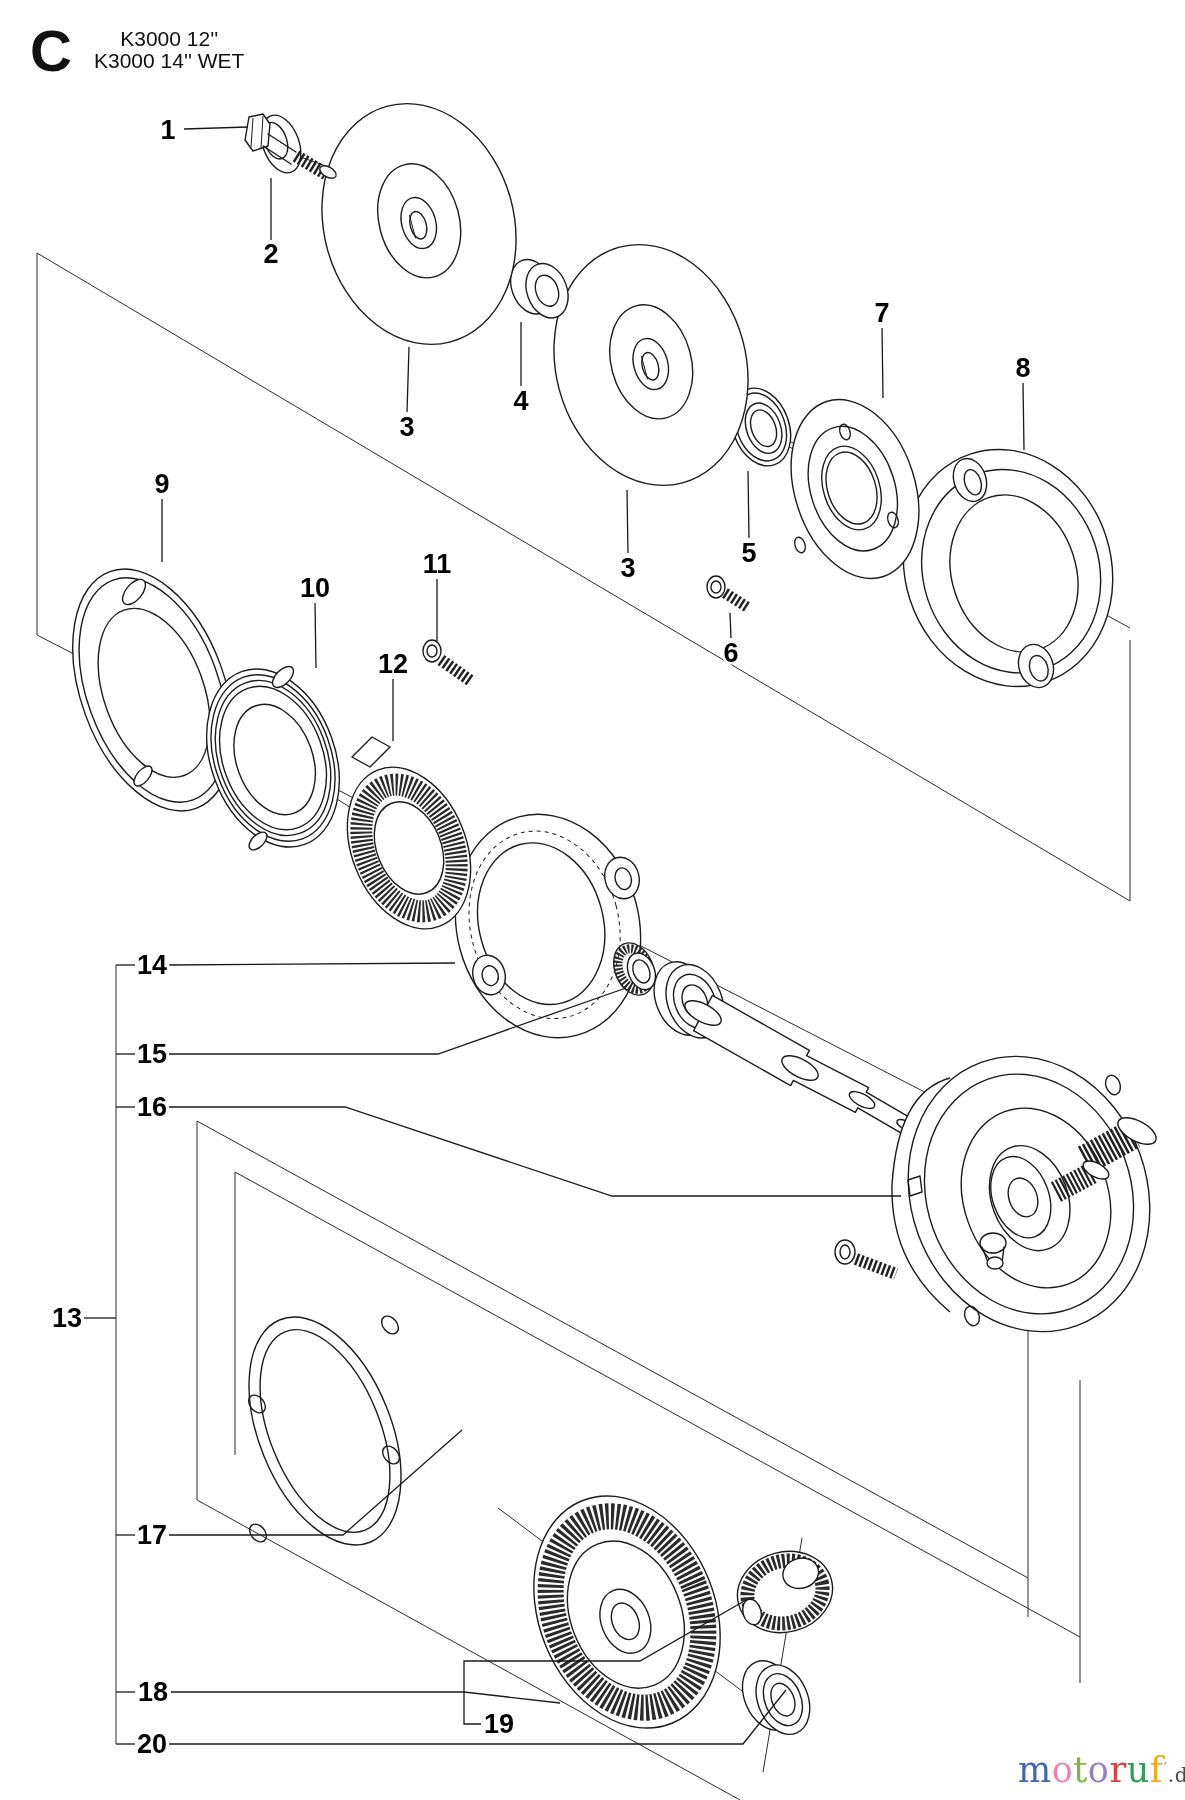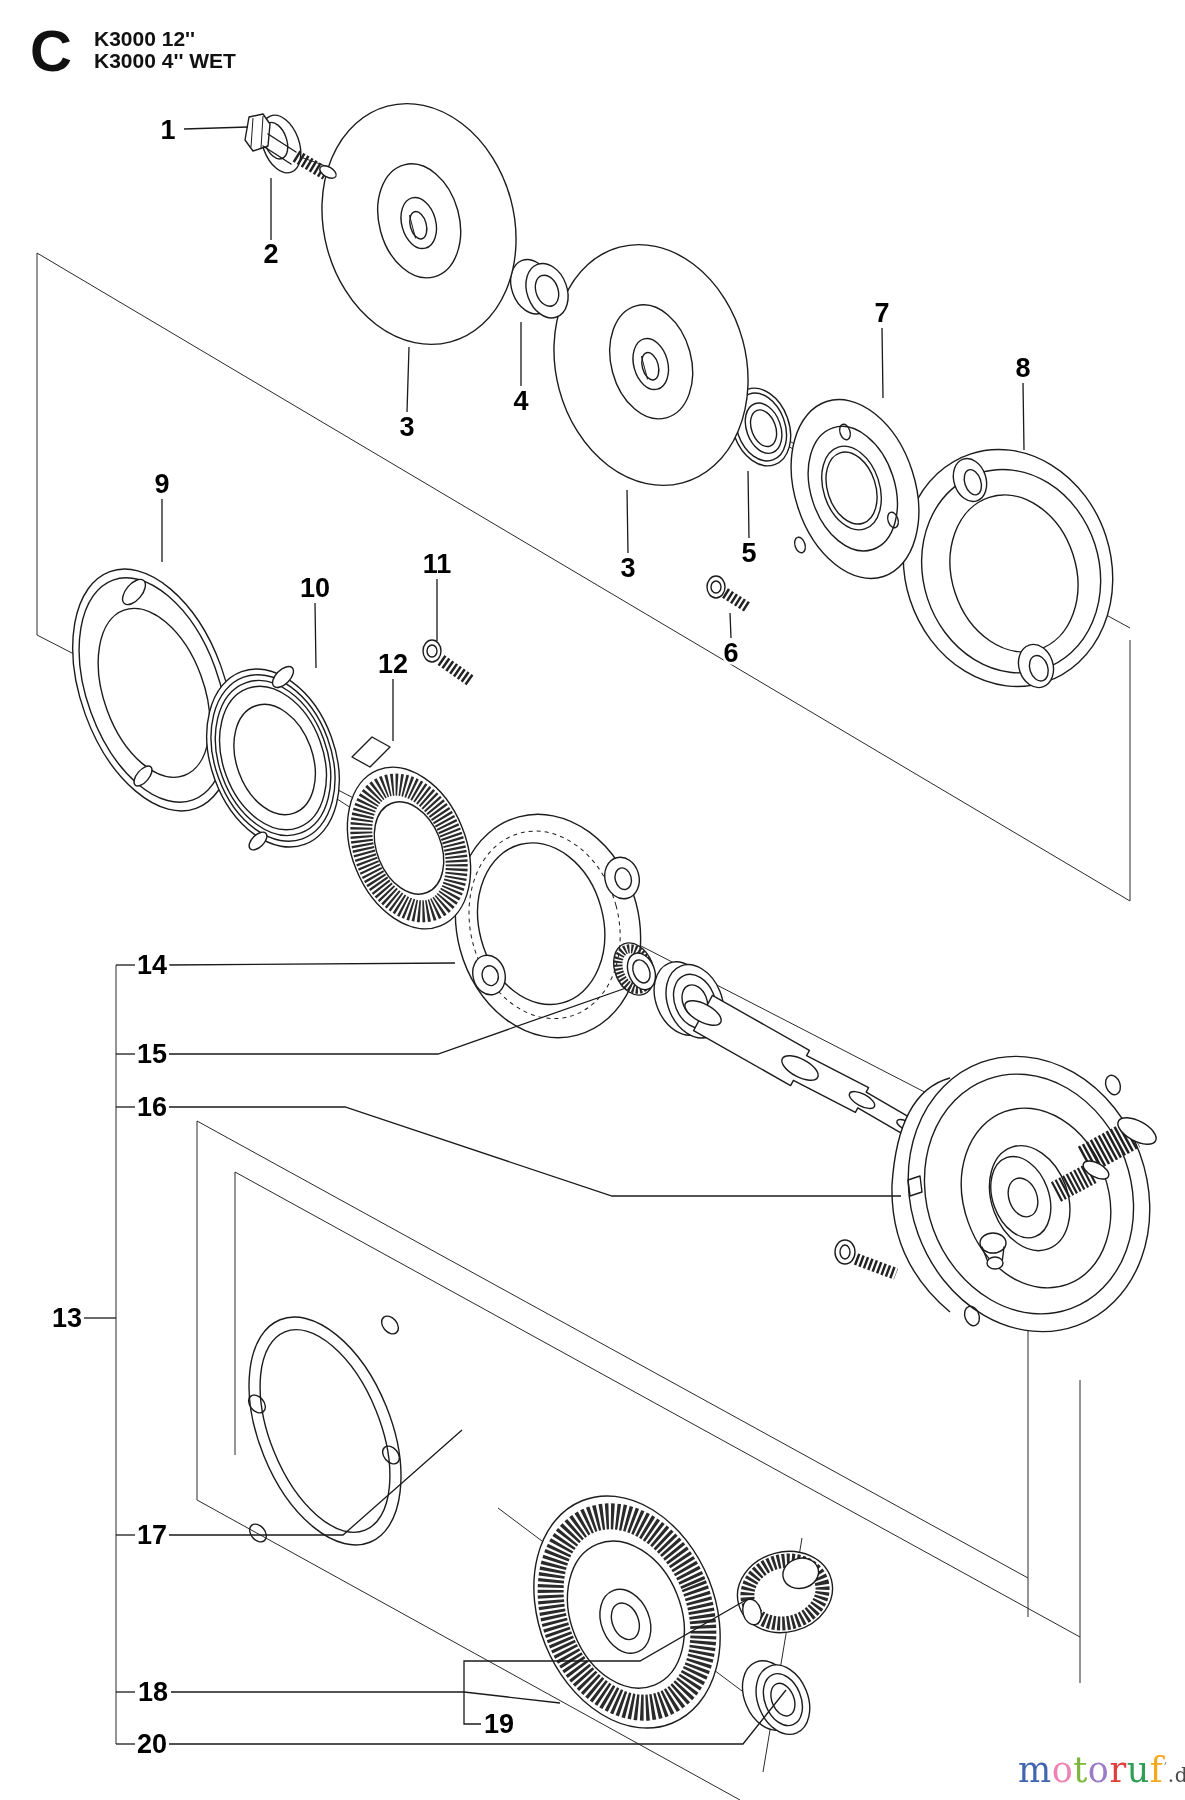--- a/index.html
+++ b/index.html
@@ -1,21 +1,21 @@
 <!DOCTYPE html>
 <html><head>
 <meta charset="utf-8">
 <style>
   html,body{margin:0;padding:0;background:#fff;}
   body{width:1185px;height:1800px;position:relative;font-family:"Liberation Sans",sans-serif;overflow:hidden;}
   #stage{position:absolute;inset:0;}
   svg{position:absolute;left:0;top:0;}
   
   .hdr-letter{position:absolute;left:30px;top:22px;font-size:58px;font-weight:bold;color:#111;line-height:1;}
-  .hdr-titles{position:absolute;left:94px;top:28px;color:#111;font-weight:bold;font-size:21px;line-height:1.05;}
+  .hdr-titles{position:absolute;left:94px;top:28px;color:#111;font-weight:normal;font-size:21px;line-height:1.05;text-align:center;}
   
   .construction line, .construction polyline{stroke:#2b2b2b;stroke-width:1;fill:none;}
   #callout-layer polyline{fill:none;stroke:#1a1a1a;stroke-width:1.3;}
   #callout-layer text{font-family:"Liberation Sans",sans-serif;font-weight:bold;font-size:27px;fill:#000;
     text-anchor:middle;dominant-baseline:central;paint-order:stroke;stroke:#fff;stroke-width:5px;}
   
   .parts *{vector-effect:none;}
   .ol{stroke:#1c1c1c;stroke-width:1.4;fill:none;stroke-linecap:round;stroke-linejoin:round;}
   .solid{stroke:#1c1c1c;stroke-width:1.4;fill:#fff;stroke-linejoin:round;}
   .thread{stroke:#222;fill:none;}
@@ -336,18 +336,18 @@
         <text x="499" y="1724">19</text>
         <polyline points="116,1744 135,1744"></polyline>
         <polyline points="169,1744 743,1744 786,1690"></polyline>
         <text x="152" y="1744">20</text>
       </g>
 </svg>
 
 <div class="hdr-letter">C</div>
 <div class="hdr-titles">
   <div>K3000 12''</div>
-  <div>K3000 4'' WET</div>
+  <div>K3000 14'' WET</div>
 </div>
 
 <div class="watermark"><span class="word"><span style="color: rgb(64, 102, 176);">m</span><span style="color: rgb(238, 130, 180);">o</span><span style="color: rgb(124, 182, 63);">t</span><span style="color: rgb(154, 124, 198);">o</span><span style="color: rgb(226, 61, 61);">r</span><span style="color: rgb(47, 158, 87);">u</span><span style="color: rgb(246, 168, 28);">f</span></span><span class="mark" style="color: rgb(154, 154, 154);">’</span><span class="suffix" style="color: rgb(74, 74, 74);">.de</span></div>
 
 </div>
 
 </body></html>

